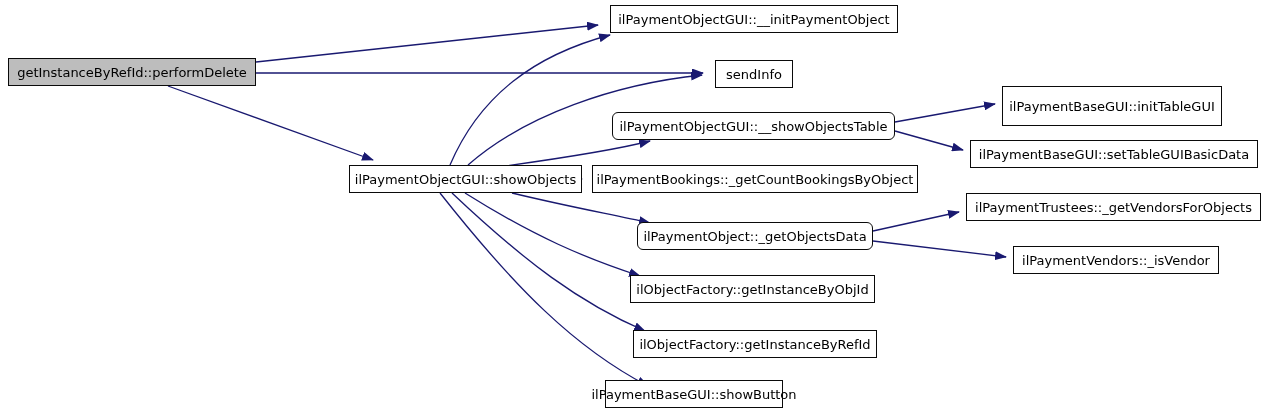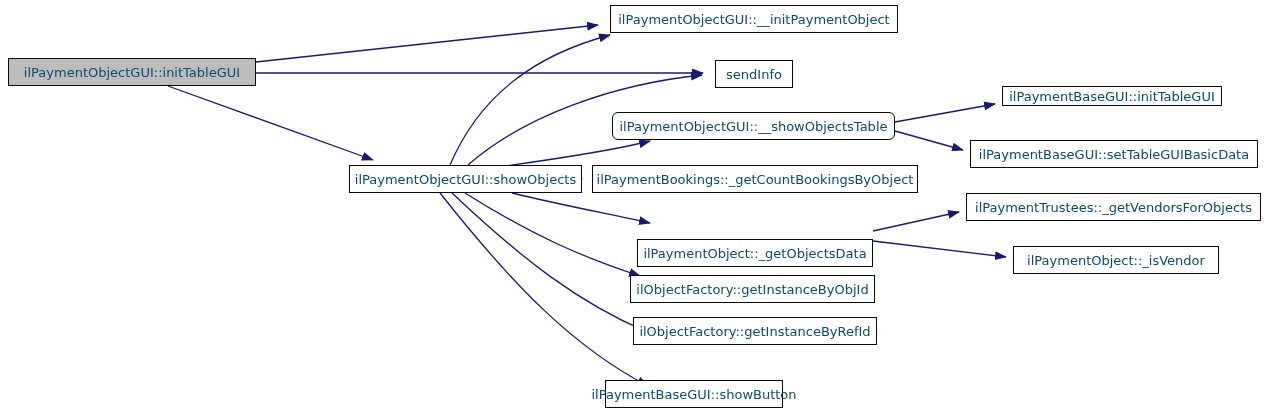--- a/index.html
+++ b/index.html
@@ -20,21 +20,21 @@
     left: 0;
     top: 0;
     width: 1267px;
     height: 413px;
   }
   .node {
     position: absolute;
     box-sizing: border-box;
     border: 1.5px solid #0a0a0a;
     background: #ffffff;
-    color: #0c4a6e;
+    color: #000000;
     display: flex;
     align-items: center;
     justify-content: center;
     font-size: 13px;
     line-height: 1;
     white-space: nowrap;
     cursor: pointer;
   }
   .node.highlighted {
     background: #bdbdbd;
@@ -67,28 +67,28 @@
         <path d="M465,193 C535,237 585,258 640,276" class="edge" marker-end="url(#arrowhead)" stroke="#191970"></path>
         <path d="M452,193 C525,262 580,303 645,331" class="edge" marker-end="url(#arrowhead)" stroke="#191970"></path>
         <path d="M440,193 C515,288 575,348 648,386" class="edge" marker-end="url(#arrowhead)" stroke="#191970"></path>
         <path d="M895,122 L995,104" class="edge" marker-end="url(#arrowhead)" stroke="#191970"></path>
         <path d="M895,131 L963,150" class="edge" marker-end="url(#arrowhead)" stroke="#191970"></path>
         <path d="M873,231 L959,212" class="edge" marker-end="url(#arrowhead)" stroke="#191970"></path>
         <path d="M873,241 L1006,257" class="edge" marker-end="url(#arrowhead)" stroke="#191970"></path>
       </g>
   </svg>
   <div id="nodes-layer">
-      <div class="node highlighted" style="left: 8px; top: 58px; width: 248px; height: 28px;">ilPaymentObjectGUI::initTableGUI</div>
+      <div class="node highlighted" style="left: 8px; top: 58px; width: 248px; height: 28px;">getInstanceByRefId::performDelete</div>
       <div class="node" style="left: 610px; top: 5px; width: 288px; height: 28px;">ilPaymentObjectGUI::__initPaymentObject</div>
       <div class="node" style="left: 715px; top: 60px; width: 78px; height: 28px;">sendInfo</div>
       <div class="node" style="left: 305px; top: 165px; width: 233px; height: 28px; margin-left: 44px;">ilPaymentObjectGUI::showObjects</div>
       <div class="node" style="left: 612px; top: 112px; width: 283px; height: 28px; border-radius: 6px;">ilPaymentObjectGUI::__showObjectsTable</div>
-      <div class="node" style="left: 1002px; top: 86px; width: 220px; height: 20px;">ilPaymentBaseGUI::initTableGUI</div>
+      <div class="node" style="left: 1002px; top: 86px; width: 220px; height: 40px;">ilPaymentBaseGUI::initTableGUI</div>
       <div class="node" style="left: 970px; top: 140px; width: 288px; height: 28px;">ilPaymentBaseGUI::setTableGUIBasicData</div>
       <div class="node" style="left: 592px; top: 165px; width: 326px; height: 28px;">ilPaymentBookings::_getCountBookingsByObject</div>
-      <div class="node" style="left: 637px; top: 239px; width: 236px; height: 28px;">ilPaymentObject::_getObjectsData</div>
+      <div class="node" style="left: 637px; top: 222px; width: 236px; height: 28px; border-radius: 6px;">ilPaymentObject::_getObjectsData</div>
       <div class="node" style="left: 966px; top: 193px; width: 295px; height: 28px;">ilPaymentTrustees::_getVendorsForObjects</div>
-      <div class="node" style="left: 1013px; top: 246px; width: 206px; height: 28px;">ilPaymentObject::_isVendor</div>
+      <div class="node" style="left: 1013px; top: 246px; width: 206px; height: 28px;">ilPaymentVendors::_isVendor</div>
       <div class="node" style="left: 630px; top: 275px; width: 245px; height: 28px;">ilObjectFactory::getInstanceByObjId</div>
-      <div class="node" style="left: 633px; top: 317px; width: 244px; height: 28px;">ilObjectFactory::getInstanceByRefId</div>
+      <div class="node" style="left: 633px; top: 330px; width: 244px; height: 28px;">ilObjectFactory::getInstanceByRefId</div>
       <div class="node" style="left: 605px; top: 380px; width: 178px; height: 28px;">ilPaymentBaseGUI::showButton</div>
     </div>
 </div>
 
 </body></html>

